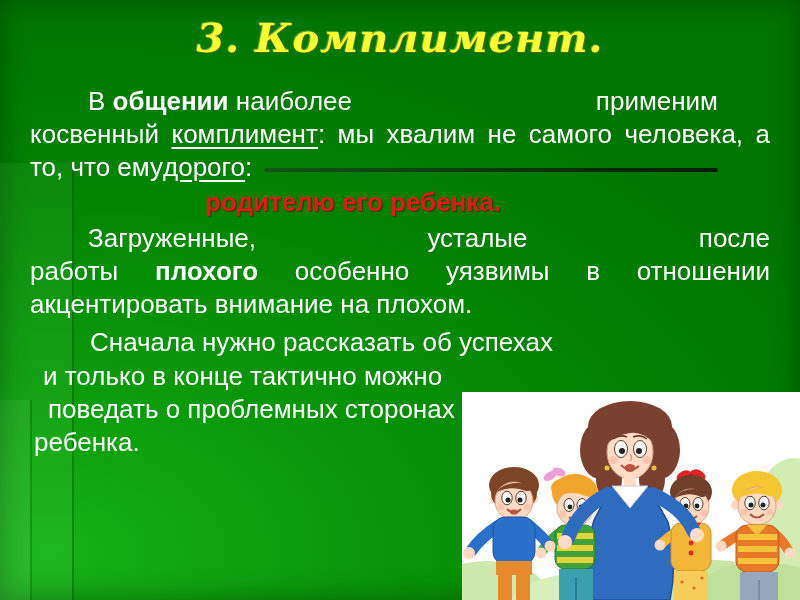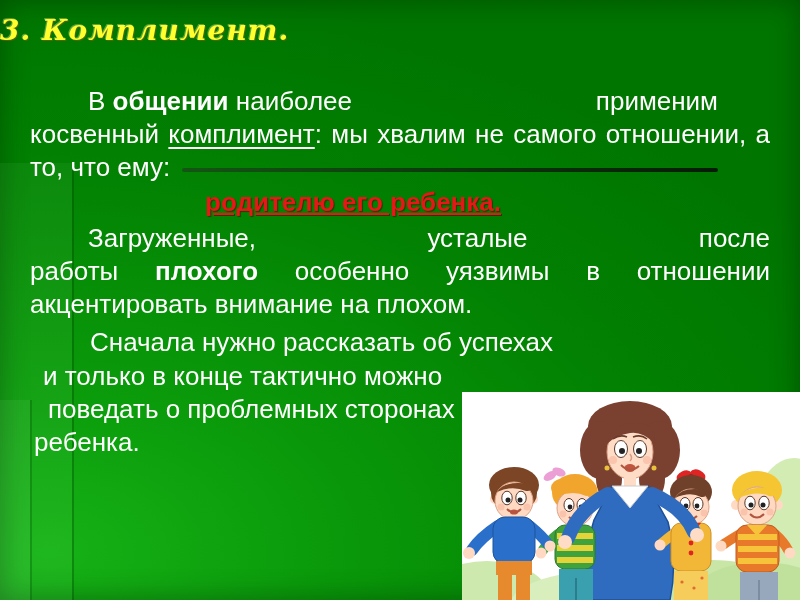--- a/index.html
+++ b/index.html
@@ -4,36 +4,36 @@
 <style>
   html,body{margin:0;padding:0;background:#222;}
   .slide{
     position:relative;width:800px;height:600px;overflow:hidden;
     background:
       radial-gradient(115% 95% at 6% 92%, #16b216 0%, #0a9a0a 30%, #028102 68%, #007500 100%);
     box-shadow:inset 0 0 28px rgba(0,35,0,.45);
     font-family:"Liberation Sans", sans-serif;
   }
   .title{
-    position:absolute;top:14px;left:0;right:0;
+    position:absolute;top:14px;left:0;right:0;text-align:center;
     font-family:"DejaVu Serif", serif;font-style:italic;font-weight:bold;
-    font-size:28px;letter-spacing:1px;color:var(--title-yellow,#ffff2e);
+    font-size:40px;letter-spacing:1px;color:var(--title-yellow,#ffff2e);
     text-shadow:1px 1px 0 rgba(150,90,0,.5), -1px -1px 0 rgba(255,255,190,.35);
   }
   .body{position:absolute;left:30px;right:30px;top:85px;color:var(--body-text,#fff);}
   .line{min-height:33px;line-height:33px;font-size:26px;}
   .line .b{font-weight:bold;}
   .line .u{text-decoration:underline;text-underline-offset:4px;text-decoration-thickness:2px;}
   .justify{text-align:justify;text-align-last:justify;}
   .split{display:flex;justify-content:space-between;align-items:baseline;}
   .rule-line{display:flex;align-items:center;}
   .rule{flex:1;height:4px;border-radius:2px;margin:4px 52px 0 12px;
         background:linear-gradient(to right, rgba(25,70,25,.75), rgba(6,22,6,.95));}
   .red-line{color:var(--accent-red,#e81717);font-weight:bold;
-            text-shadow:1px 1px 1px rgba(70,0,0,.55);text-decoration:underline;}
+            text-shadow:1px 1px 1px rgba(70,0,0,.55);}
   
   .band1{position:absolute;left:0;top:163px;bottom:0;width:72px;background:rgba(160,255,160,.07);}
   .seam1{position:absolute;left:72px;top:163px;bottom:0;width:2px;background:rgba(0,70,0,.35);}
   .band2{position:absolute;left:0;top:400px;bottom:0;width:30px;background:rgba(180,255,180,.08);}
   .seam2{position:absolute;left:30px;top:400px;bottom:0;width:2px;background:rgba(0,70,0,.28);}
   .art{position:absolute;left:462px;top:392px;width:338px;height:208px;display:block;}
 </style>
 </head>
 <body>
 
@@ -43,23 +43,24 @@
   <div class="band2"></div>
   <div class="seam2"></div>
 
   <div class="title">3. Комплимент.</div>
 
   <div class="body" id="body-text">
       <div class="line split" style="padding-right: 52px; text-align: center;">
         <span style="padding-left: 58px;"><span>В </span><span class="b">общении</span><span> наиболее</span></span>
         <span><span>применим</span></span>
       </div>
-      <div class="line justify"><span>косвенный </span><span class="u">комплимент</span><span>: мы хвалим не самого отношении, а</span></div>
+      <div class="line justify"><span>косвенный </span><span class="u">комплимент</span><span>: мы хвалим не самого человека, а</span></div>
       <div class="line left rule-line">
         <span>то, что ему </span>
+        <span class="u">дорого</span>
         <span>:</span>
         <div class="rule"></div>
       </div>
       <div class="line left red-line" style="margin-left: 175px; margin-top: 2px;"><span>родителю его ребенка.</span></div>
       <div class="line justify" style="margin-top: 3px; text-indent: 58px;"><span>Загруженные, усталые после</span></div>
       <div class="line justify"><span>работы </span><span class="b">плохого</span><span> особенно уязвимы в отношении</span></div>
       <div class="line left"><span>акцентировать внимание на плохом.</span></div>
       <div class="line left" style="margin-top: 5px; text-indent: 60px;"><span>Сначала нужно рассказать об успехах</span></div>
       <div class="line left" style="padding-left: 13px; margin-top: 1px;"><span>и только в конце тактично можно</span></div>
       <div class="line left" style="padding-left: 18px;"><span>поведать о проблемных сторонах</span></div>

